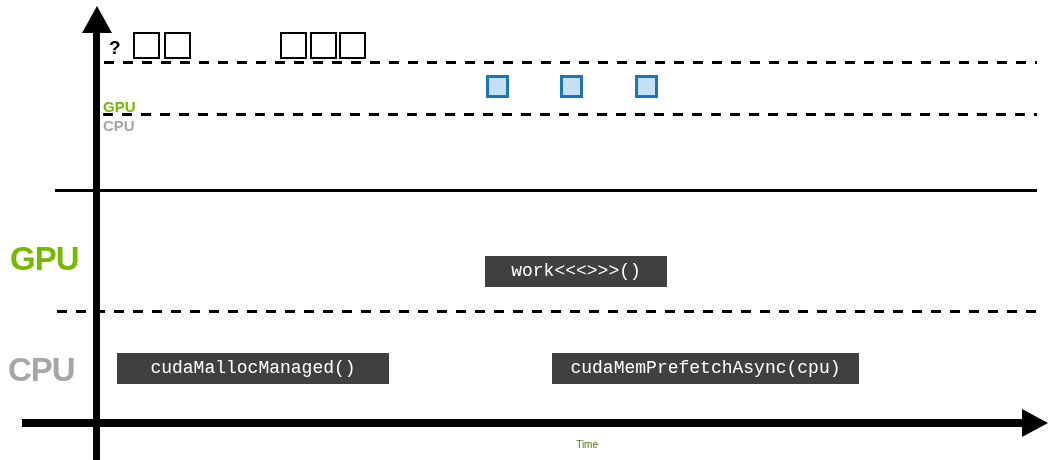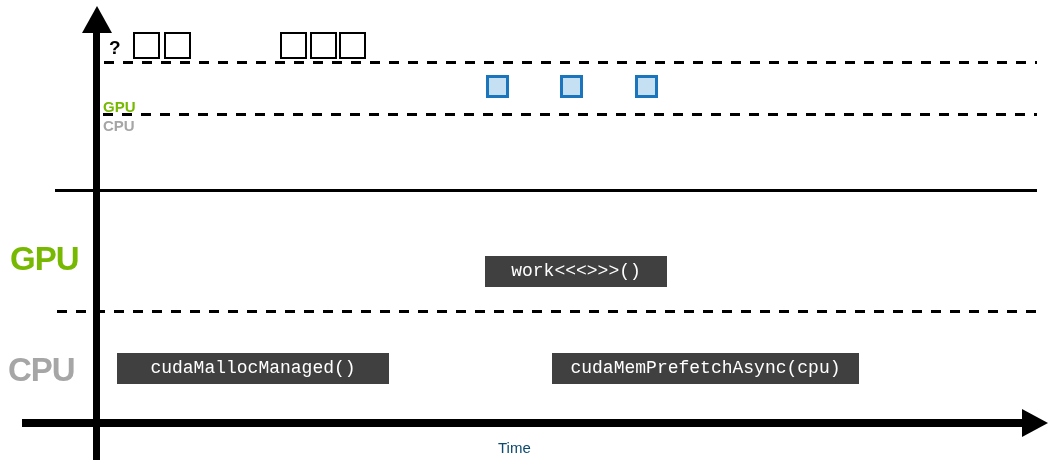--- a/index.html
+++ b/index.html
@@ -83,23 +83,23 @@
     left: 109px; top: 38px;
     font-weight: 700;
     font-size: 19px;
     line-height: 1;
     color: #000;
   }
   .time-label {
     position: absolute;
     left: 498px; top: 439px;
     width: 100px;
-    text-align: left;
-    font-size: 15px;
-    color: #0c4a6e;
+    text-align: right;
+    font-size: 10px;
+    color: #4d7c0f;
   }
   
   .page {
     position: absolute;
     box-sizing: border-box;
   }
   .page-unknown {
     width: 27px; height: 27px;
     top: 32px;
     border: 2px solid #000000;

